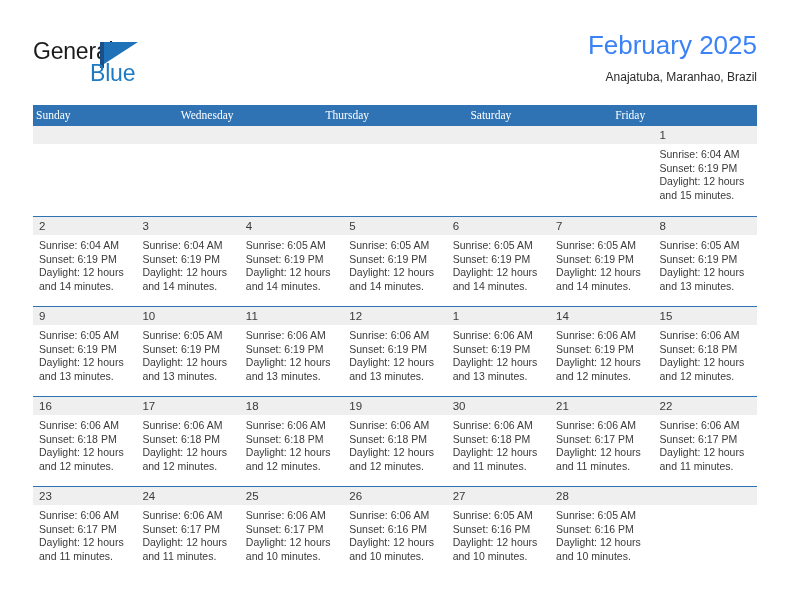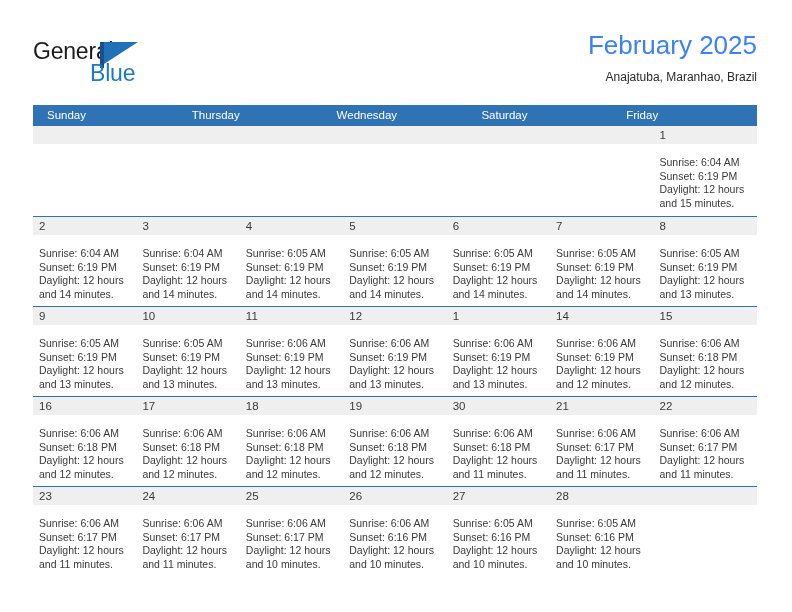--- a/index.html
+++ b/index.html
@@ -115,24 +115,25 @@
     display: flex;
     width: 100%;
     background: #3073b4;
     height: 21px;
   }
   .dow-cell {
     flex: 1 1 0;
     color: #ffffff;
     font-size: 11.5px;
     line-height: 21px;
-    padding-left: 14px;
+    padding-left: 3px;
     box-sizing: border-box;
     white-space: nowrap;
     overflow: hidden;
+    font-family: Liberation Serif, serif;
   }
 
   .week-row {
     display: flex;
     width: 100%;
     height: 90px;
     border-top: 1.5px solid #3073b4;
     box-sizing: border-box;
   }
   .week-row.first {
@@ -150,21 +151,21 @@
     background: #efefef;
     box-sizing: border-box;
   }
   .day-num {
     font-size: 11.5px;
     color: #3a3a3a;
     line-height: 18px;
     padding-left: 6px;
   }
   .day-body {
-    padding: 12px 6px 0 6px;
+    padding: 4px 6px 0 6px;
   }
   .day-line {
     font-size: 10.5px;
     line-height: 13.6px;
     color: #3a3a3a;
     white-space: nowrap;
   }
   .empty .day-num-band {
     background: #efefef;
   }
@@ -188,22 +189,22 @@
     <div class="title-block">
       <div class="cal-title">February 2025</div>
       <div class="cal-subtitle">Anajatuba, Maranhao, Brazil</div>
     </div>
 
   </div>
 
   <div class="calendar">
     <div class="dow-row" id="dow-row">
         <div class="dow-cell">Sunday</div>
+        <div class="dow-cell">Wednesday</div>
         <div class="dow-cell">Thursday</div>
-        <div class="dow-cell">Wednesday</div>
         <div class="dow-cell">Saturday</div>
         <div class="dow-cell">Friday</div>
       </div>
     <div id="weeks">
         <div class="week-row first">
           <div class="day-cell empty">
             <div class="day-num-band"></div>
           </div>
           <div class="day-cell empty">
             <div class="day-num-band"></div>

